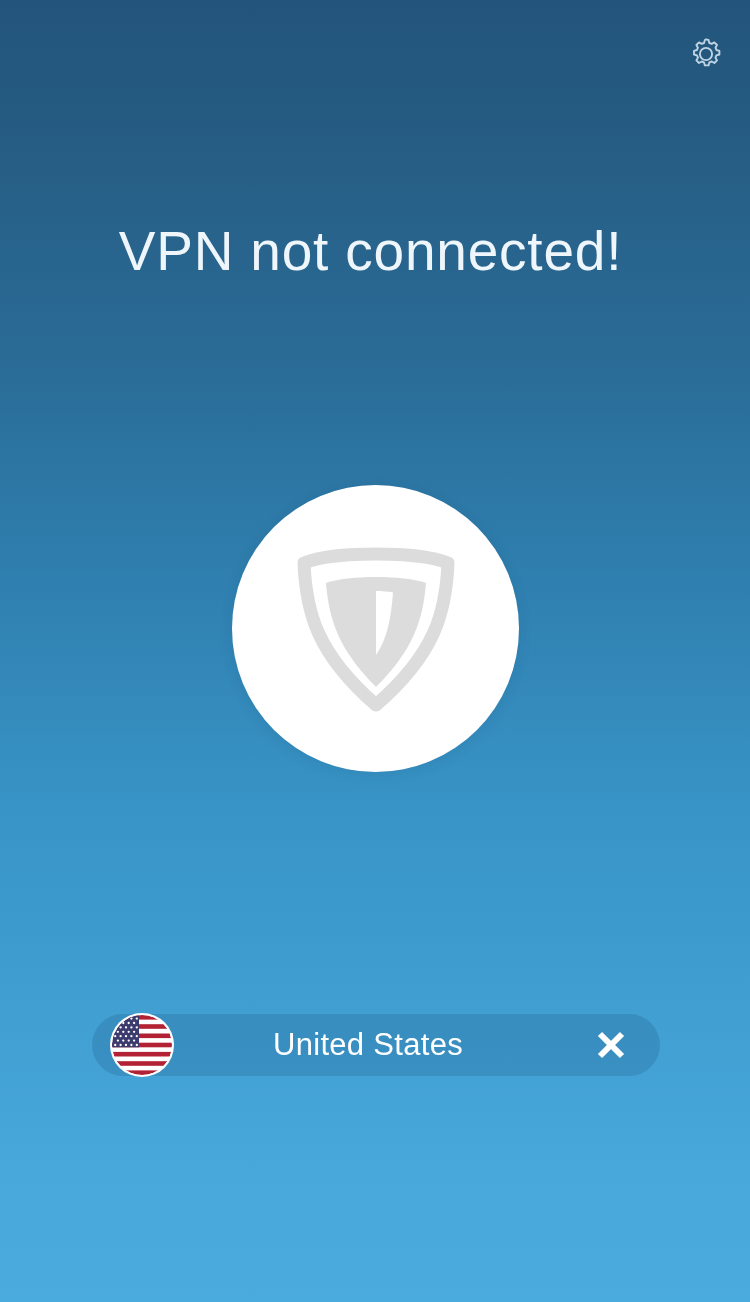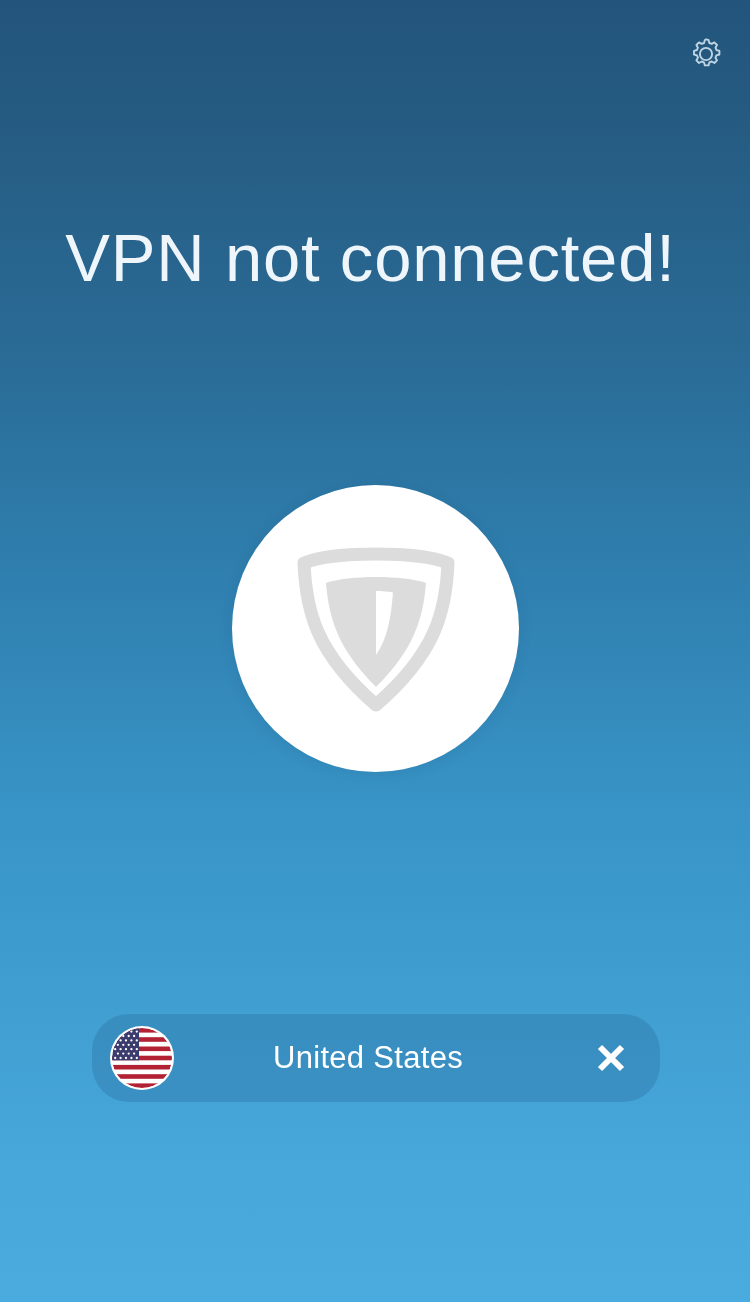--- a/index.html
+++ b/index.html
@@ -41,21 +41,21 @@
   }
   .gear-btn svg { display:block; }
 
   
   .status-title {
     position:absolute;
     left:0; right:9px;
     top:224px;
     text-align:center;
     color:#eef6fb;
-    font-size:67px;
+    font-size:55px;
     font-weight:300;
     letter-spacing:0.8px;
     line-height:1.0;
     white-space:nowrap;
   }
 
   
   .connect-btn {
     position:absolute;
     left:232px; top:485px;
@@ -65,21 +65,21 @@
     display:flex; align-items:center; justify-content:center;
     cursor:pointer;
     box-shadow:0 2px 14px rgba(12,50,80,0.10);
   }
   .connect-btn svg { display:block; }
 
   
   .country-bar {
     position:absolute;
     left:92px; top:1014px;
-    width:568px; height:88px;
+    width:568px; height:62px;
     border-radius:37px;
     background:rgba(36,104,150,0.30);
     display:flex;
     align-items:center;
     cursor:pointer;
   }
   .flag {
     position:absolute;
     left:18px; top:50%;
     transform:translateY(-50%);

